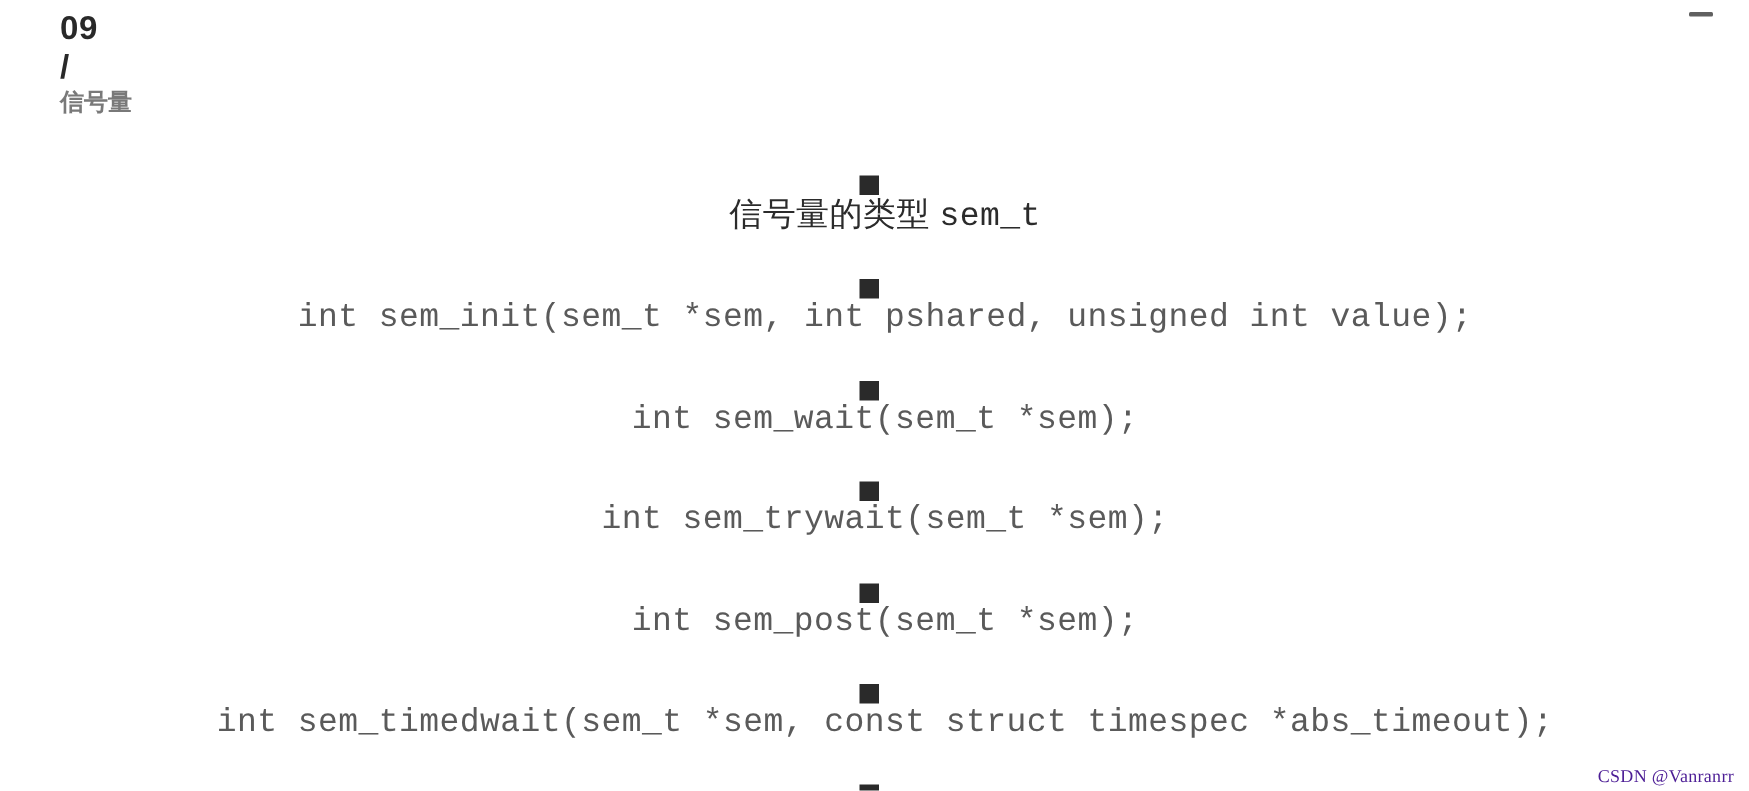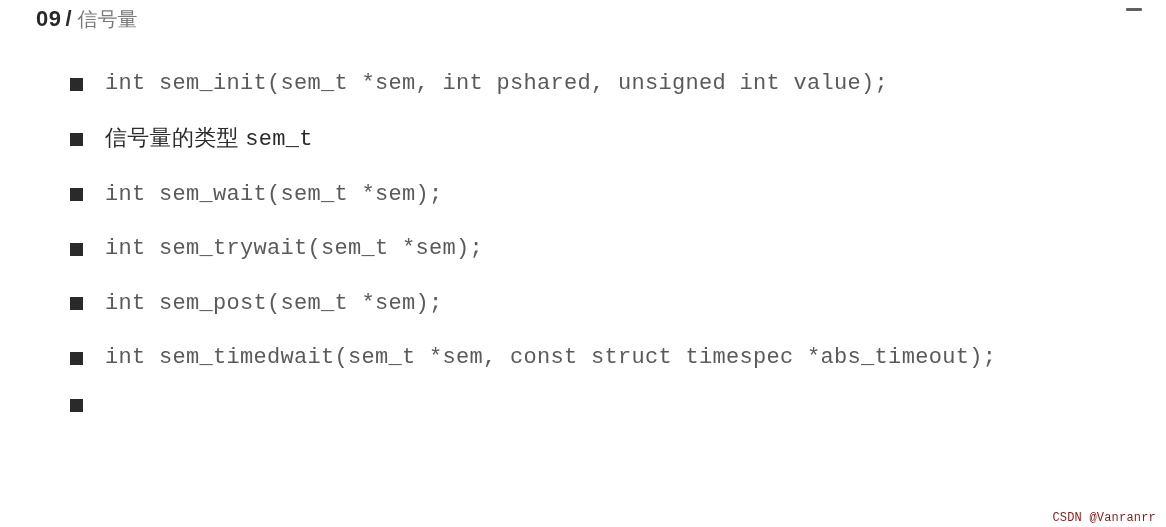--- a/index.html
+++ b/index.html
@@ -1,15 +1,15 @@
 <!DOCTYPE html>
 <html><head>
 <meta charset="utf-8">
 <style>
-  * { margin: 0; padding: 0; box-sizing: border-box; }
+  * { margin: 0; padding: 0; box-sizing: border-box; flex-direction: column; }
   body {
     background: #ffffff;
     width: 1166px;
     height: 527px;
     position: relative;
     font-family: "Microsoft YaHei", "PingFang SC", sans-serif;
     color: #333;
     overflow: hidden;
   }
   .header {
@@ -24,23 +24,23 @@
     letter-spacing: 0.5px;
     color: #292929;
   }
   .slash {
     font-weight: 700;
     font-size: 22px;
     color: #292929;
     margin: 0 6px 0 4px;
   }
   .page-title {
-    font-size: 20px;
+    font-size: 16px;
     color: #797979;
-    font-weight: 400;
+    font-weight: 700;
   }
   .corner {
     position: absolute;
     top: 8px;
     right: 24px;
     width: 16px;
     height: 3px;
     background: #606060;
     border-radius: 1px;
   }
@@ -73,46 +73,46 @@
   .item.first .text .code {
     font-family: "Courier New", monospace;
     font-weight: 400;
     color: #2b2b2b;
   }
   .watermark {
     position: absolute;
     bottom: 2px;
     right: 10px;
     font-size: 12px;
-    color: #7f1d1d;
-    font-family: Liberation Mono, monospace;
+    color: #4c1d95;
+    font-family: Liberation Serif, serif;
     letter-spacing: 0.2px;
   }
 </style>
 </head>
 <body>
 
 <div class="header">
   <span class="page-num">09</span>
   <span class="slash">/</span>
   <span class="page-title">信号量</span>
 </div>
 
 <div class="corner"></div>
 
 <div class="content">
 
+  <div class="item first">
+    <span class="bullet"></span>
+    <span class="text"><span>信号量的类型 </span><span class="code">sem_t</span></span>
+  </div>
+
   <div class="item">
     <span class="bullet"></span>
     <span class="text">int sem_init(sem_t *sem, int pshared, unsigned int value);</span>
-  </div>
-
-  <div class="item first">
-    <span class="bullet"></span>
-    <span class="text"><span>信号量的类型 </span><span class="code">sem_t</span></span>
   </div>
 
 
   <div class="item">
     <span class="bullet"></span>
     <span class="text">int sem_wait(sem_t *sem);</span>
   </div>
 
   <div class="item">
     <span class="bullet"></span>

